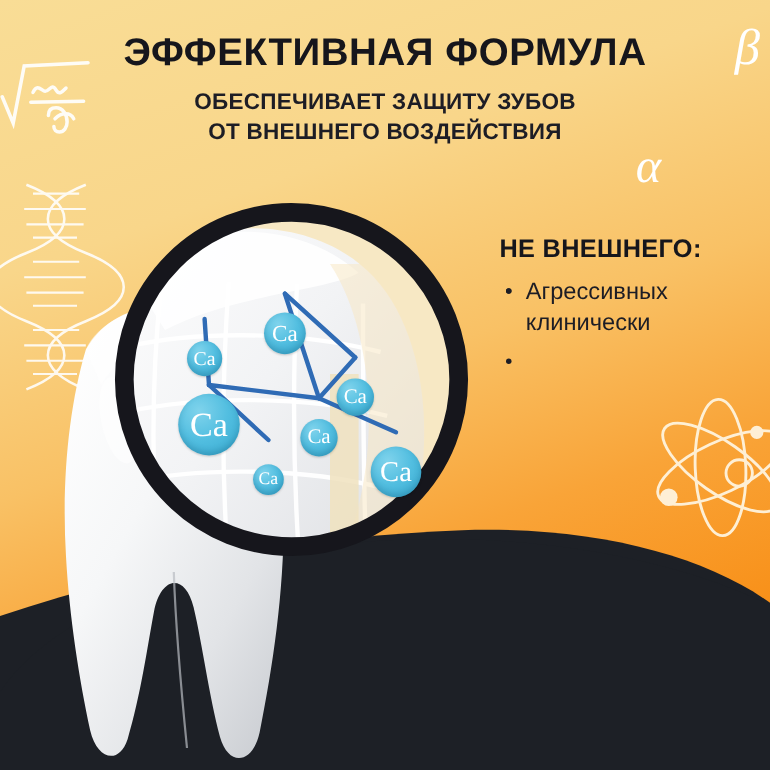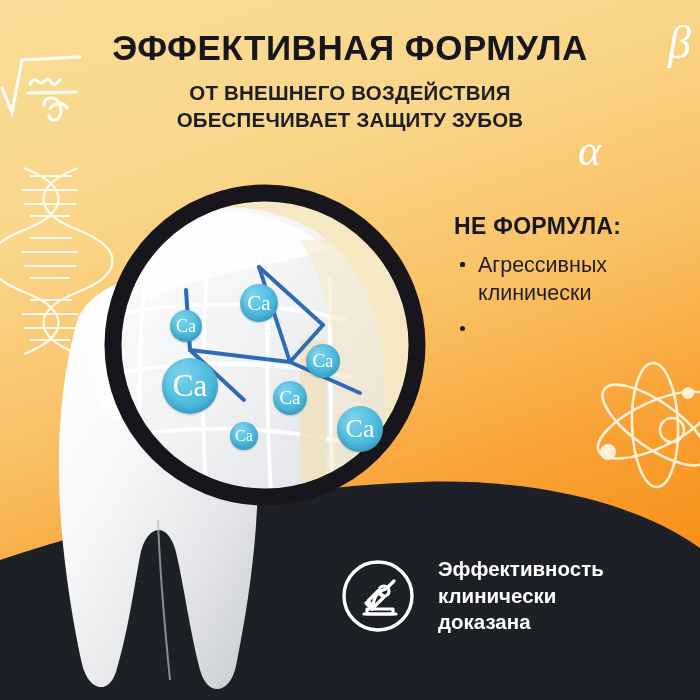--- a/index.html
+++ b/index.html
@@ -204,48 +204,27 @@
       <div class="atom" style="left: 230px; top: 386px; width: 28px; height: 28px; font-size: 16px;">
         <span>Ca</span>
       </div>
       <div class="atom" style="left: 337px; top: 370px; width: 46px; height: 46px; font-size: 26px;">
         <span>Ca</span>
       </div>
     </div>
 
   <div class="head-wrap">
     <h1 class="title">ЭФФЕКТИВНАЯ ФОРМУЛА</h1>
+    <p class="sub">ОБЕСПЕЧИВАЕТ ЗАЩИТУ ЗУБОВ</p>
     <p class="sub">ОТ ВНЕШНЕГО ВОЗДЕЙСТВИЯ</p>
-    <p class="sub">ОБЕСПЕЧИВАЕТ ЗАЩИТУ ЗУБОВ</p>
   </div>
 
   <div class="list-wrap">
-    <div class="list-title">НЕ ФОРМУЛА:</div>
+    <div class="list-title">НЕ ВНЕШНЕГО:</div>
     <ul class="no-list" id="free-from-list">
         <li><span class="bullet"></span></li>
         <li><span class="bullet"></span><span>Агрессивных клинически</span></li>
         <li><span class="bullet"></span></li>
       </ul>
   </div>
 
-  <div class="badge">
-    <div class="badge-icon">
-      <svg width="76" height="76" viewBox="0 0 76 76">
-        <circle cx="38" cy="38" r="34" fill="none" stroke="#ffffff" stroke-width="3.4"></circle>
-        <g stroke="#ffffff" stroke-width="3.2" fill="none" stroke-linecap="round" stroke-linejoin="round">
-          <path d="M24 56 L56 56"></path>
-          <path d="M27 51 L53 51 L53 56 L27 56 Z"></path>
-          <path d="M33 51 C33 40 38 33 46 31"></path>
-          <path d="M28 43 L38 33 L44 39 L34 49 Z"></path>
-          <path d="M26 45 L32 51"></path>
-          <circle cx="44" cy="33" r="5"></circle>
-          <path d="M48 29 L54 23"></path>
-        </g>
-      </svg>
-    </div>
-    <div class="badge-text">
-      <div>Эффективность</div>
-      <div>клинически</div>
-      <div>доказана</div>
-    </div>
-  </div>
 
 </div>
 
 </body></html>

